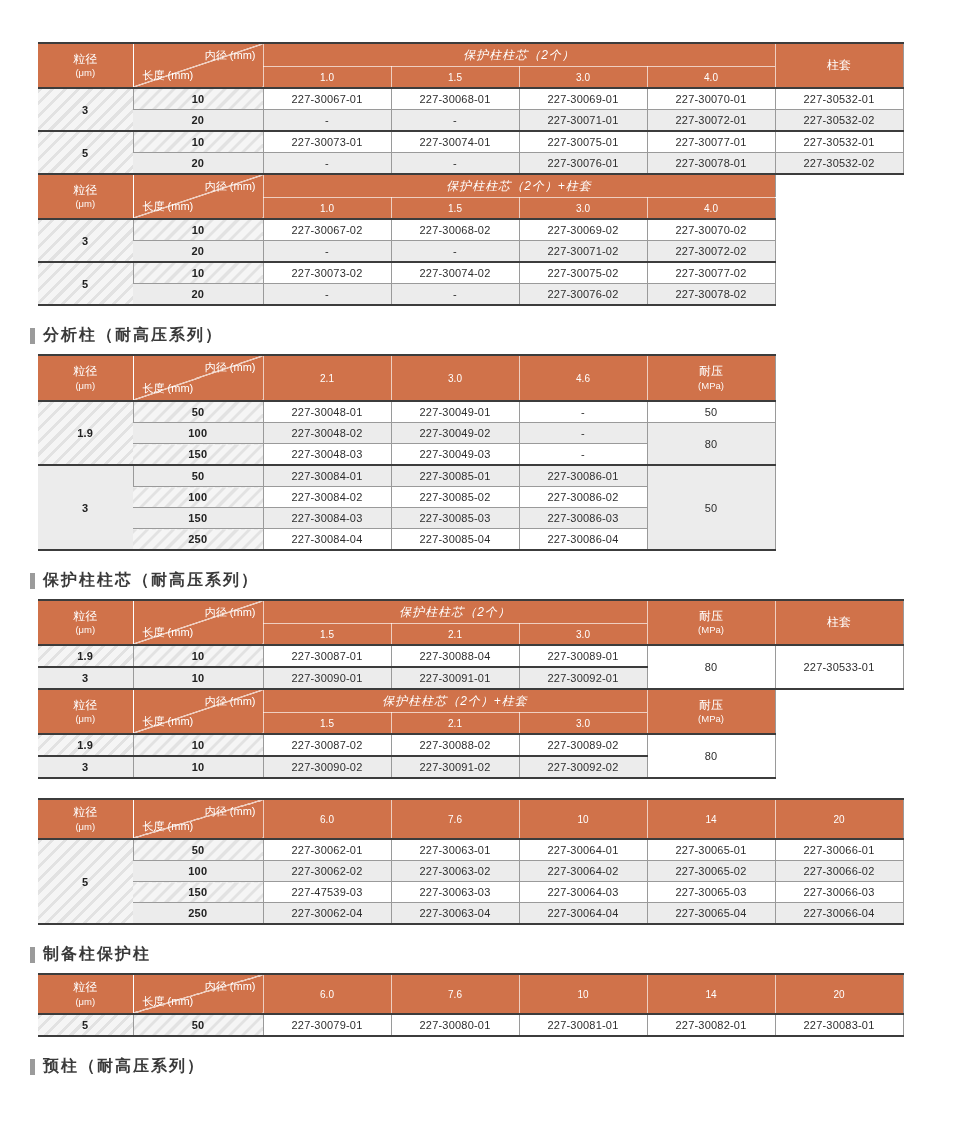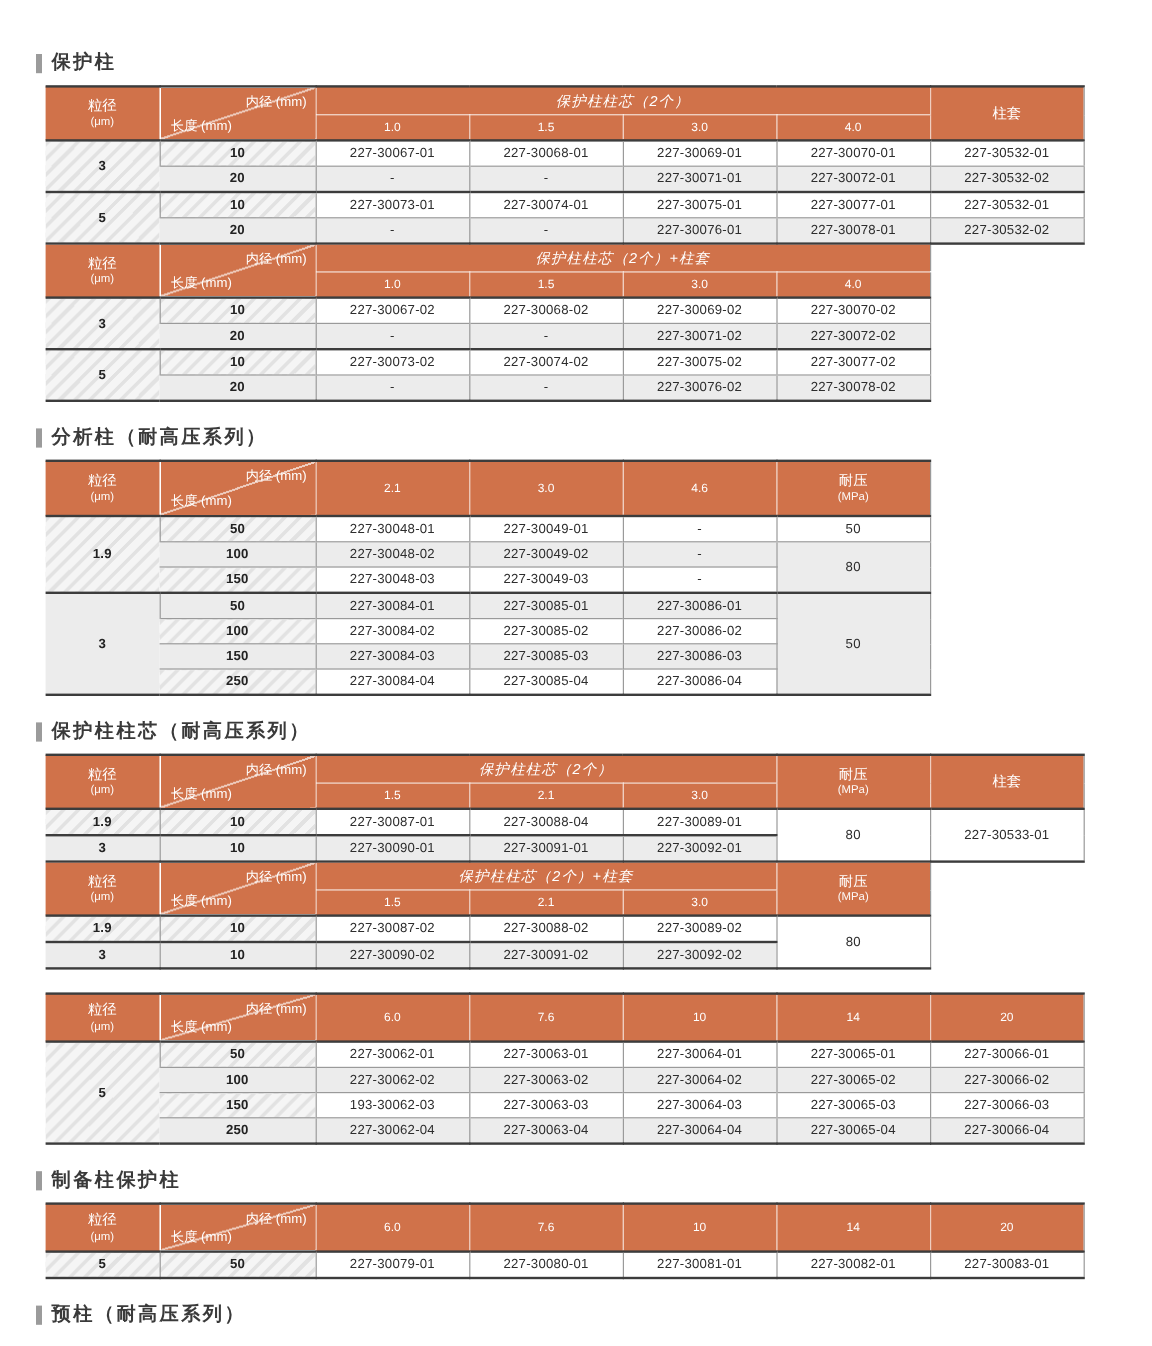--- a/index.html
+++ b/index.html
@@ -54,24 +54,20 @@
   tbody tr.alt td{background:var(--alt-row-bg);}
   td.wbg{background:#fff;}
   td.hatch{font-weight:bold;color:#222;
     background:repeating-linear-gradient(135deg,var(--hatch-stripe) 0 3px,var(--hatch-bg) 3px 9px);}
 </style>
 </head>
 <body>
 
 <div class="page" id="content">
     <section class="section">
-      <div class="sec-title">
-        <span class="title-bar"></span>
-        <h2 class="title-text">保护柱</h2>
-      </div>
       <div class="tables">
         <table class="data-table hdr-group" style="width: 865px;">
           <colgroup>
             <col style="width: 95px;">
             <col style="width: 130px;">
             <col style="width: 128px;">
             <col style="width: 128px;">
             <col style="width: 128px;">
             <col style="width: 128px;">
             <col style="width: 128px;">
@@ -437,21 +433,21 @@
             <tr class="alt">
               <td class="hatch">100</td>
               <td>227-30062-02</td>
               <td>227-30063-02</td>
               <td>227-30064-02</td>
               <td>227-30065-02</td>
               <td>227-30066-02</td>
             </tr>
             <tr>
               <td class="hatch">150</td>
-              <td>193-30062-03</td>
+              <td>227-47539-03</td>
               <td>227-30063-03</td>
               <td>227-30064-03</td>
               <td>227-30065-03</td>
               <td>227-30066-03</td>
             </tr>
             <tr class="alt">
               <td class="hatch">250</td>
               <td>227-30062-04</td>
               <td>227-30063-04</td>
               <td>227-30064-04</td>

